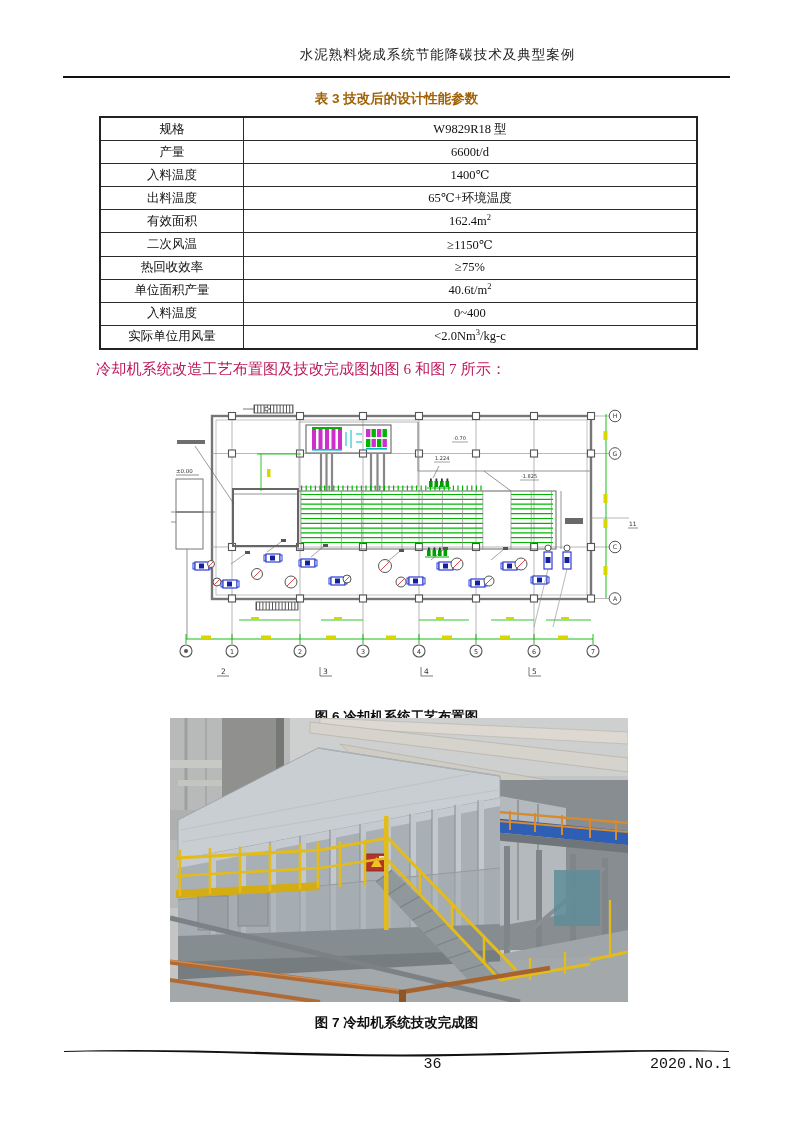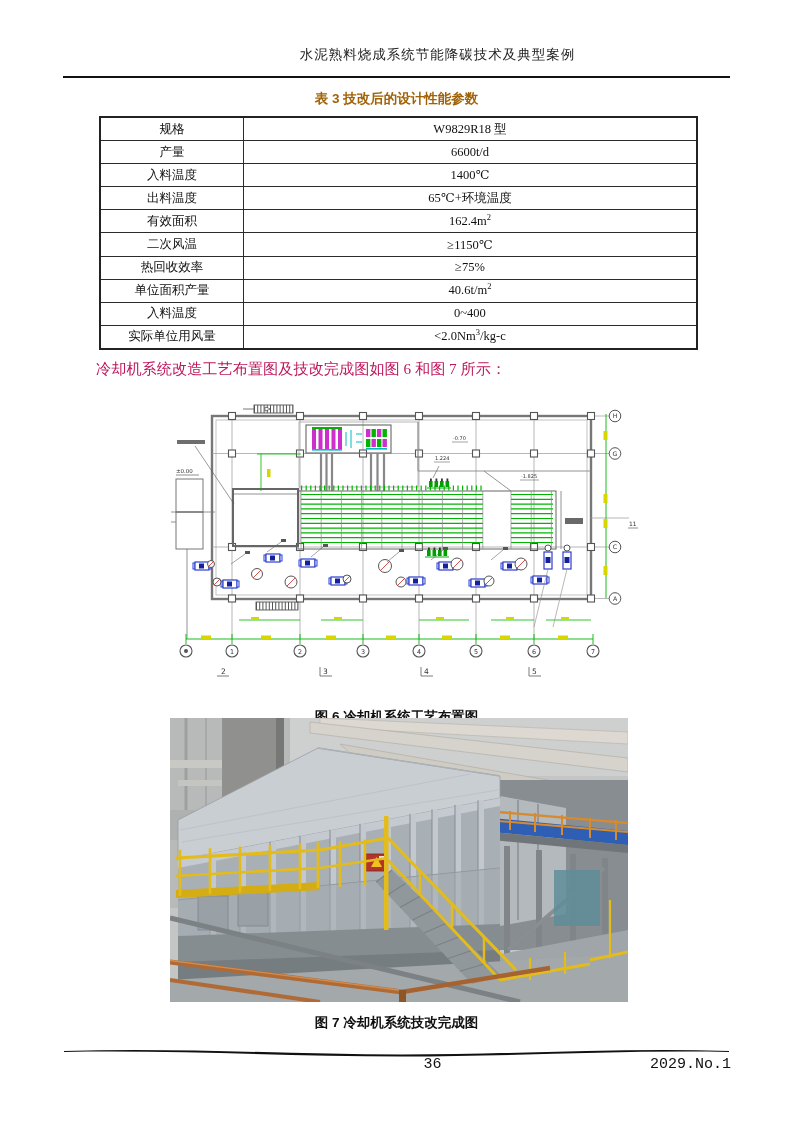--- a/index.html
+++ b/index.html
@@ -600,15 +600,15 @@
       <rect x="229" y="272" width="7" height="12" fill="#8f5527"></rect>
     </g>
   </svg>
 
   <div class="abs center cap cap7">图 7 冷却机系统技改完成图</div>
 
   <svg class="abs ftr-rule" viewBox="0 0 669 10" preserveAspectRatio="none">
     <path d="M2,4 C120,0.5 230,7.5 340,7.5 C450,7.5 560,0.5 667,4 L667,5 C560,3 450,9.5 340,9.5 C230,9.5 120,3 2,5 Z" fill="#111"></path>
   </svg>
   <div class="abs center ftr-txt">36</div>
-  <div class="abs ftr-txt ftr-issue">2029.No.1</div>
+  <div class="abs ftr-txt ftr-issue">2020.No.1</div>
 
 </div>
 
 </body></html>

